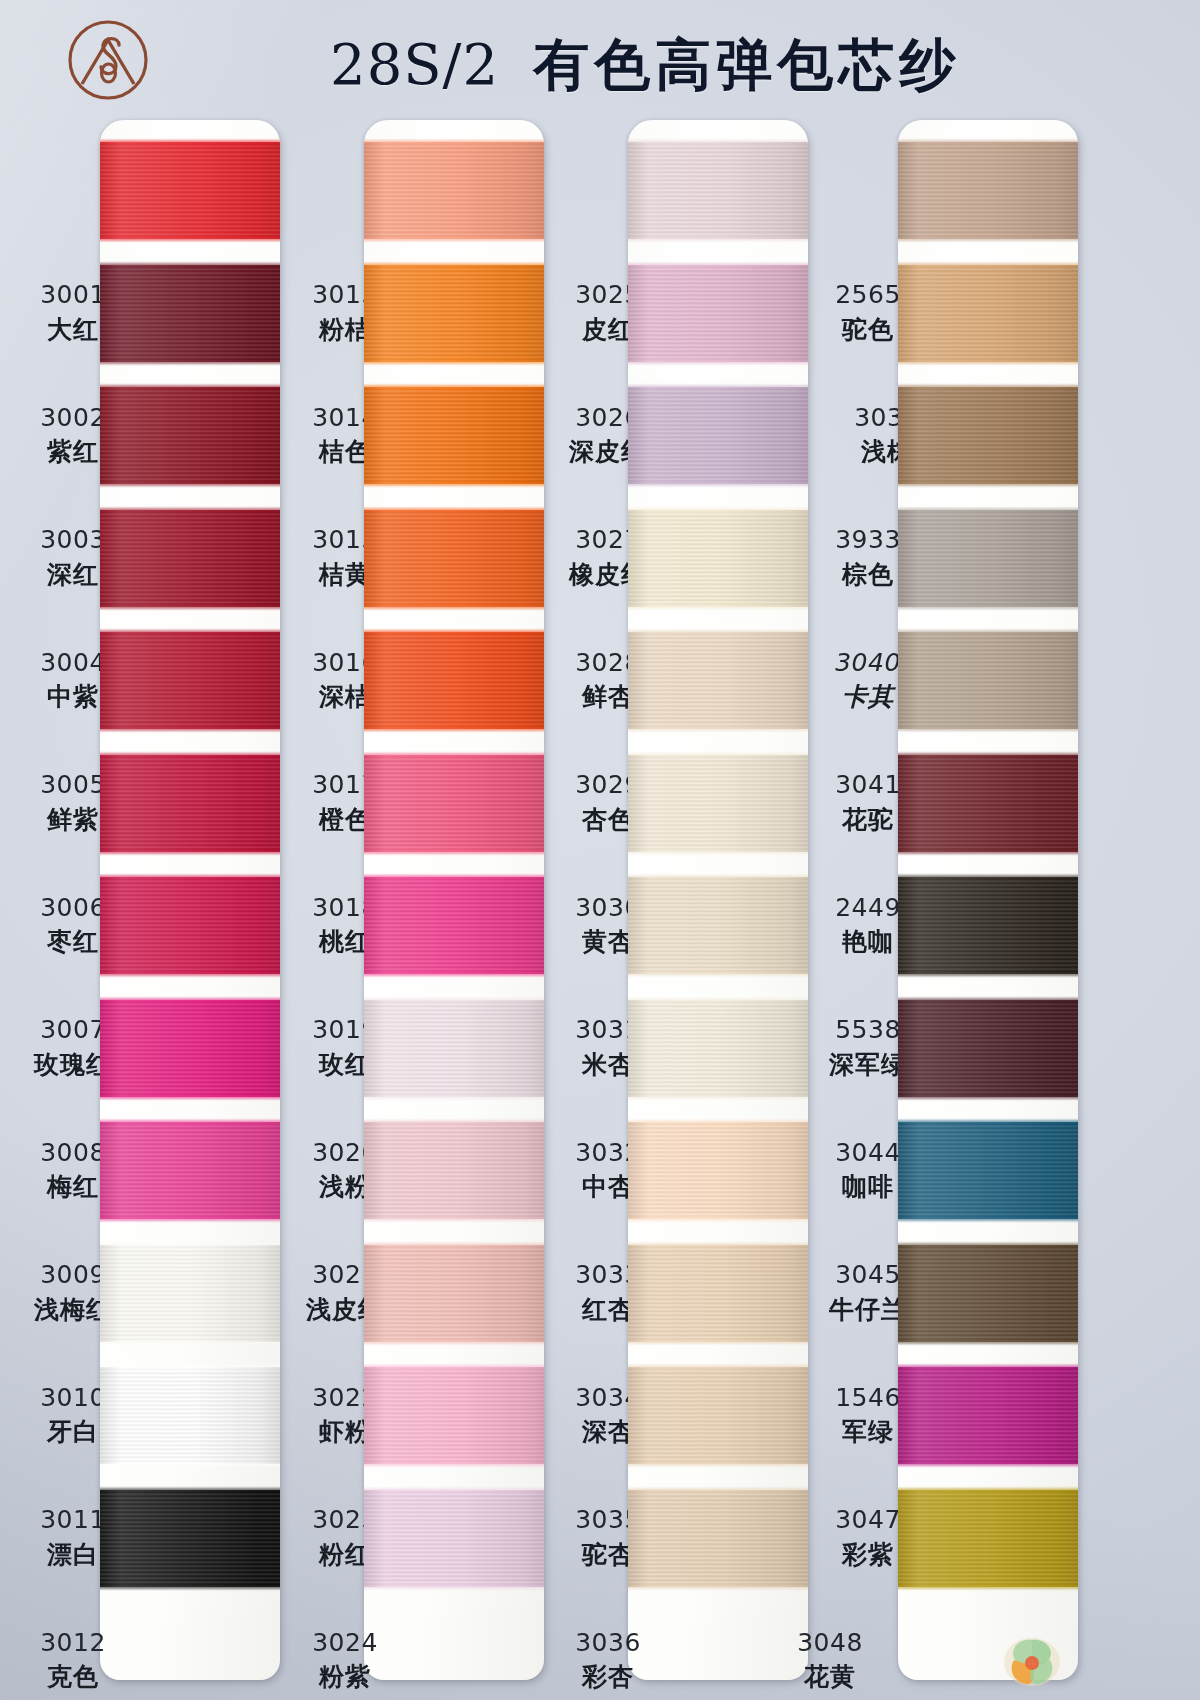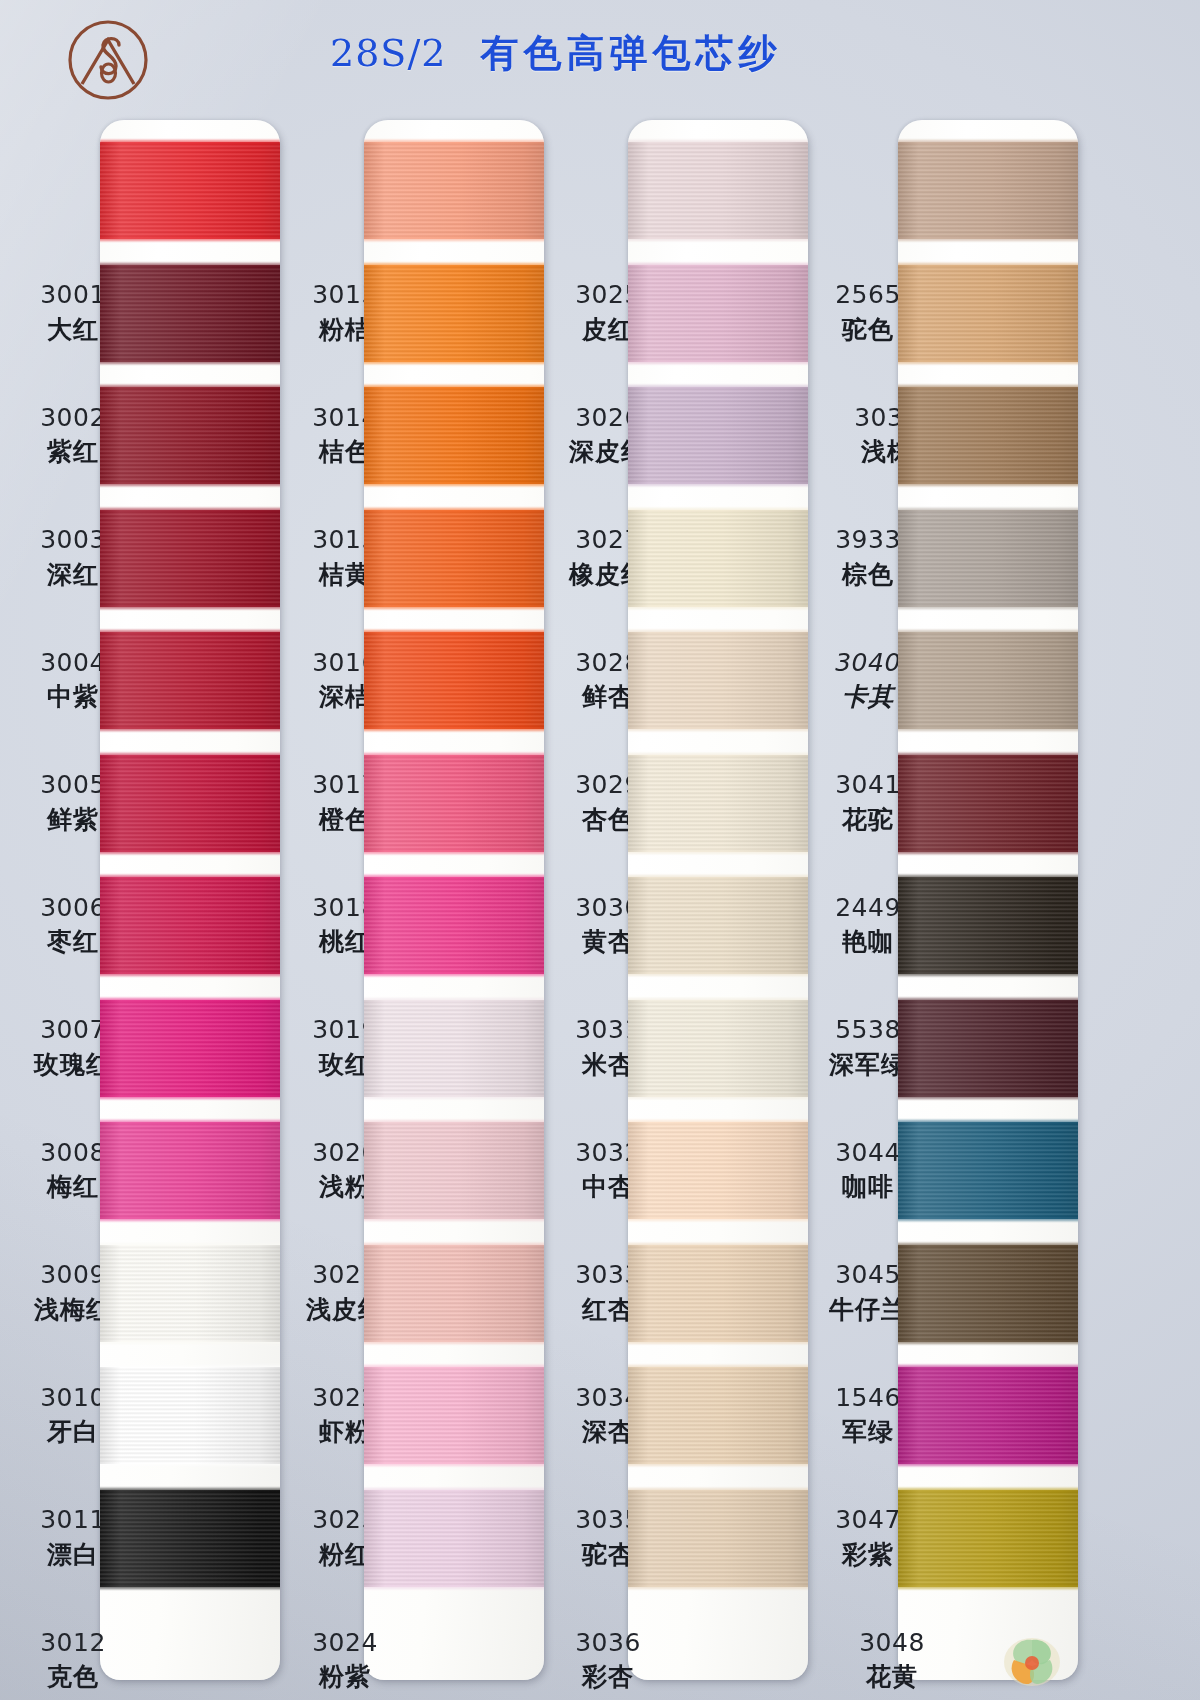--- a/index.html
+++ b/index.html
@@ -40,24 +40,24 @@
     left: 66px; top: 18px;
     width: 84px; height: 84px;
   }
   #logo svg { display:block; width:84px; height:84px; }
 
   #title {
     position: absolute;
     left: 330px; top: 28px;
     width: 760px;
     font-family: "DejaVu Serif", "Liberation Serif", serif;
-    font-size: 38px;
+    font-size: 56px;
     font-weight: 700;
     letter-spacing: 1px;
-    color: #1d4ed8;
+    color: #0f172a;
     white-space: nowrap;
     text-shadow: 0 1px 1px rgba(255,255,255,.5);
   }
   #title .code { font-family:"DejaVu Serif","Liberation Serif",serif; font-weight:400; }
   #title .cn   { margin-left: 34px; letter-spacing: 5px; font-weight: 700;}
 
   
   .column { position: absolute; top: 120px; }
   .strip {
     position: absolute;
@@ -513,21 +513,21 @@
         <span class="name">牛仔兰</span>
       </div>
       <div class="label left" style="left: 793px; top: 1262.5px;">
         <span class="code">1546</span>
         <span class="name">军绿</span>
       </div>
       <div class="label left" style="left: 793px; top: 1385px;">
         <span class="code">3047</span>
         <span class="name">彩紫</span>
       </div>
-      <div class="label left" style="left: 817px; top: 1507.5px;">
+      <div class="label left" style="left: 755px; top: 1507.5px;">
         <span class="code">3048</span>
         <span class="name">花黄</span>
       </div>
       <div id="sticker" style="left: 1002px; top: 1515.5px;"><svg viewBox="0 0 60 52" xmlns="http://www.w3.org/2000/svg">
           <ellipse cx="30" cy="26" rx="28" ry="24" fill="#e8e0c0" opacity=".55"></ellipse>
           <path d="M30 4 C42 2 52 12 48 22 C44 30 34 30 30 24 Z" fill="#9ccf9a" opacity=".9"></path>
           <path d="M30 4 C18 2 8 12 12 22 C16 30 26 30 30 24 Z" fill="#9ccf9a" opacity=".75"></path>
           <path d="M12 24 C6 34 12 46 24 48 C32 49 34 38 30 30 Z" fill="#f0a23a" opacity=".92"></path>
           <path d="M48 24 C54 34 48 46 36 48 C28 49 26 38 30 30 Z" fill="#9ccf9a" opacity=".8"></path>
           <circle cx="30" cy="27" r="7" fill="#e8623a" opacity=".9"></circle>

